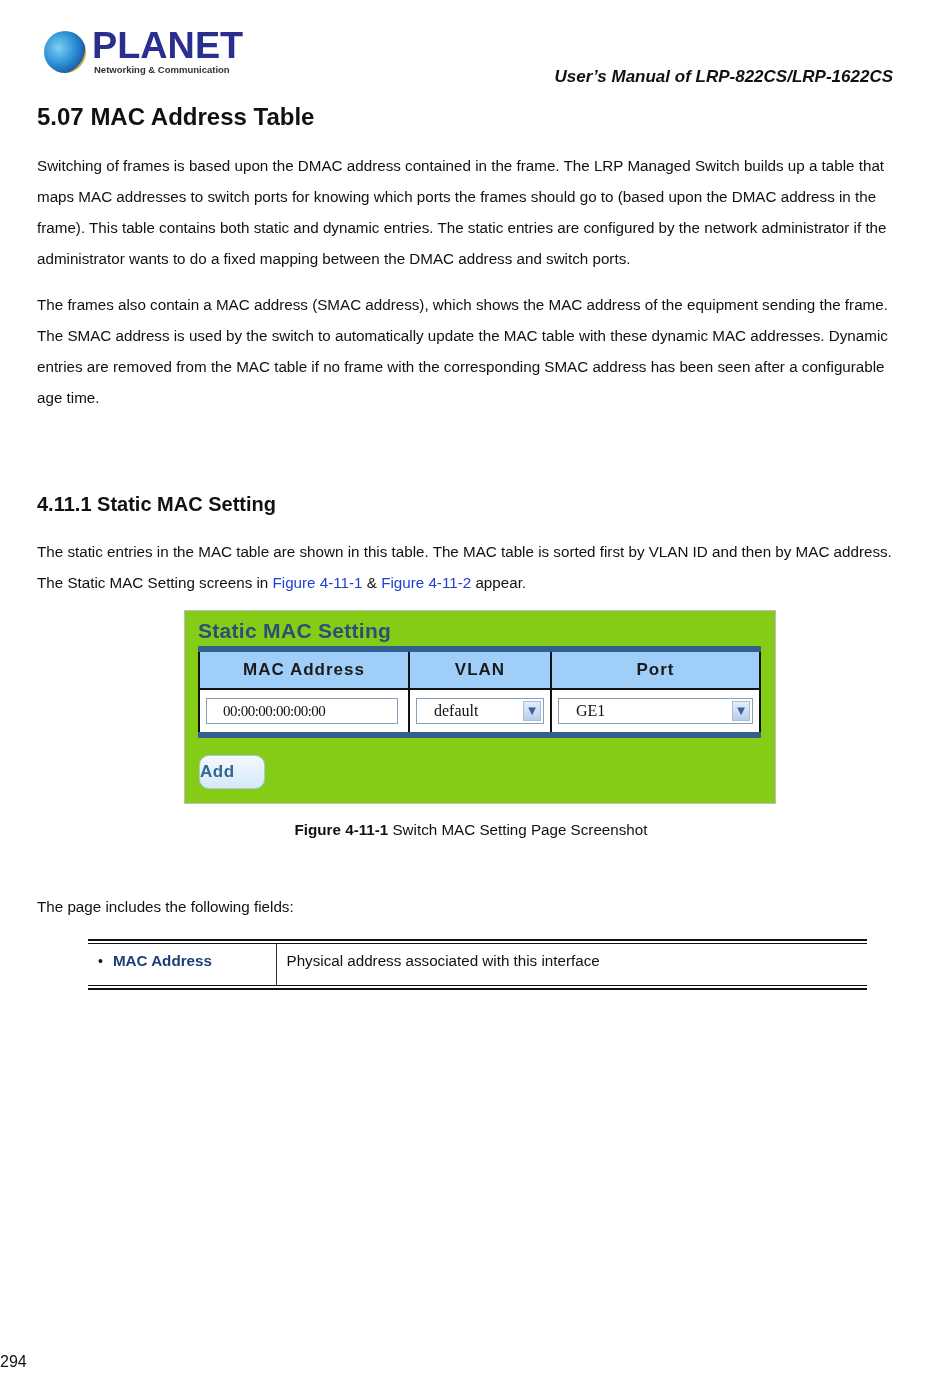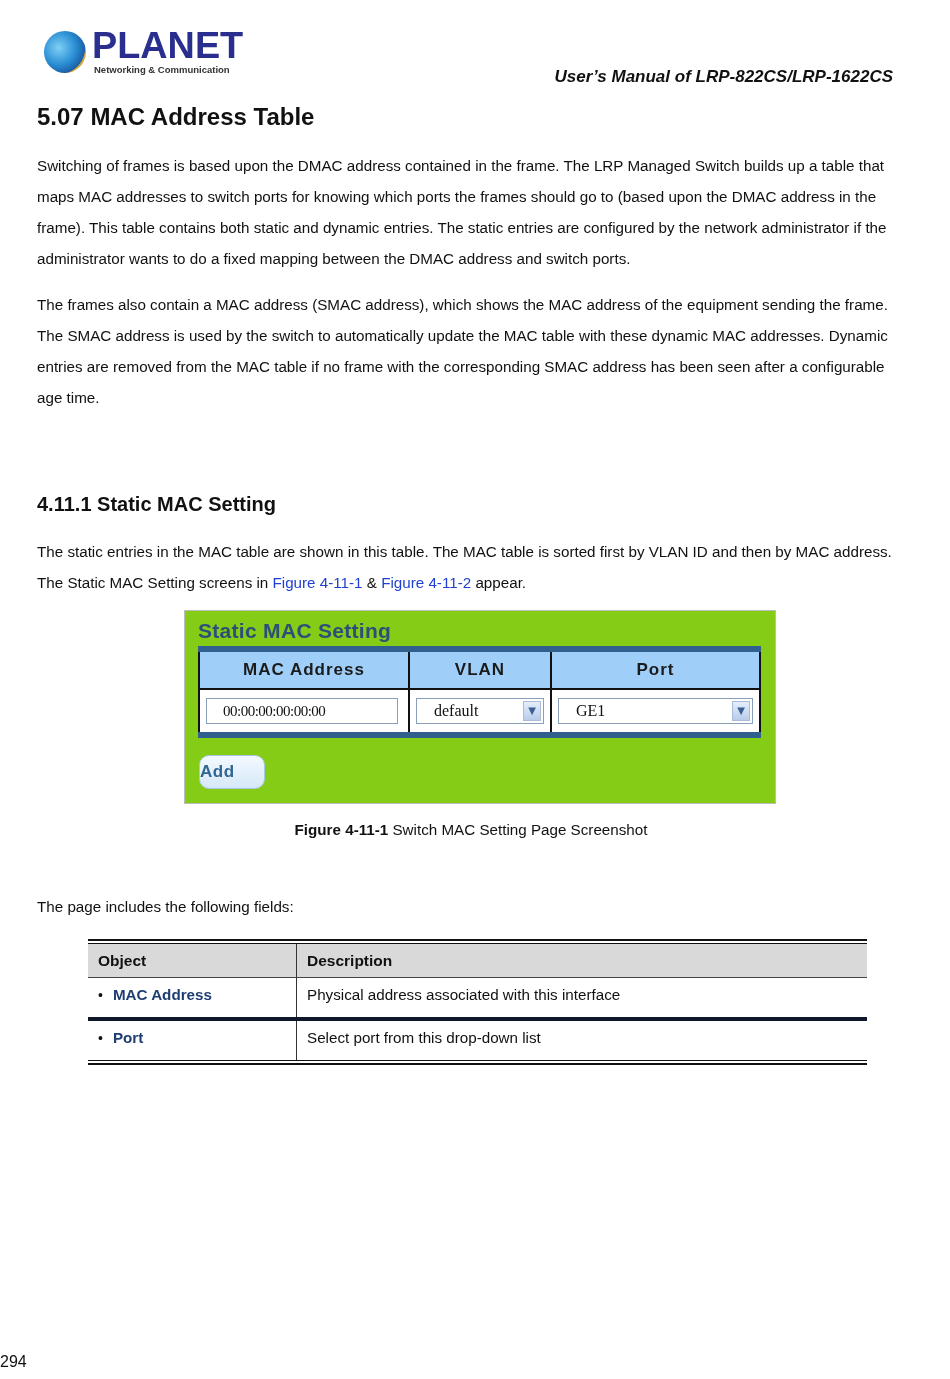--- a/index.html
+++ b/index.html
@@ -160,30 +160,22 @@
 </div>
 
 <div class="abs caption"><b>Figure 4-11-1</b><span> Switch MAC Setting Page Screenshot</span></div>
 
 <div class="abs intro">The page includes the following fields:</div>
 
 <div class="abs fields-wrap">
   <div class="fields-top"></div>
   <table class="ft">
     <tbody>
-        <tr>
-      <th>Object</th>
-      <th>Description</th>
-    </tr>
     <tr>
       <td><span class="bullet">•</span><span class="obj">MAC Address</span></td>
       <td>Physical address associated with this interface</td>
-    </tr>
-    <tr>
-      <td><span class="bullet">•</span><span class="obj">Port</span></td>
-      <td>Select port from this drop-down list</td>
     </tr>
   </tbody>
     </table>
   <div class="fields-bottom"></div>
 </div>
 
 <div class="abs page-num">294</div>
 
 </body></html>

